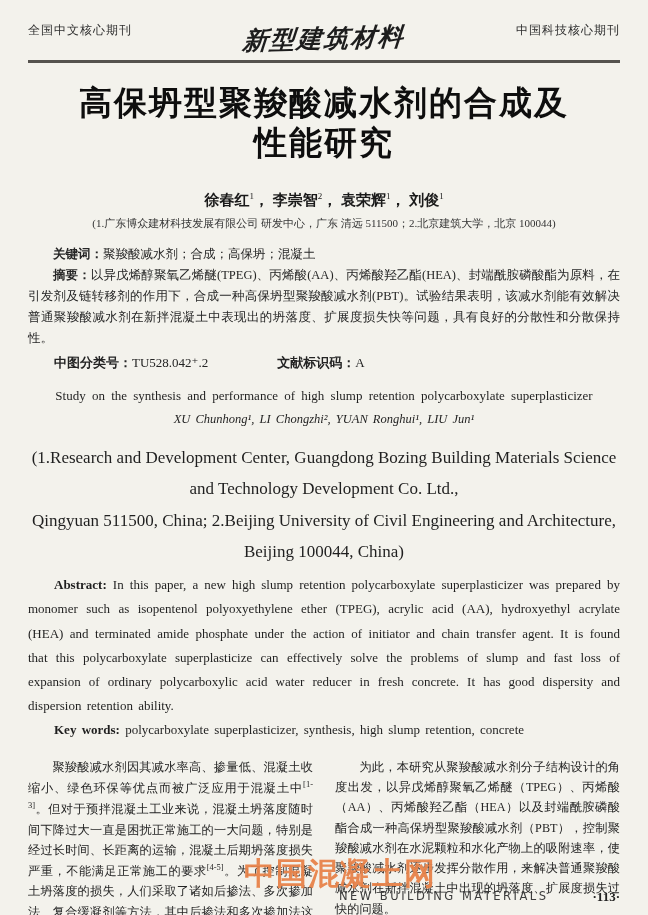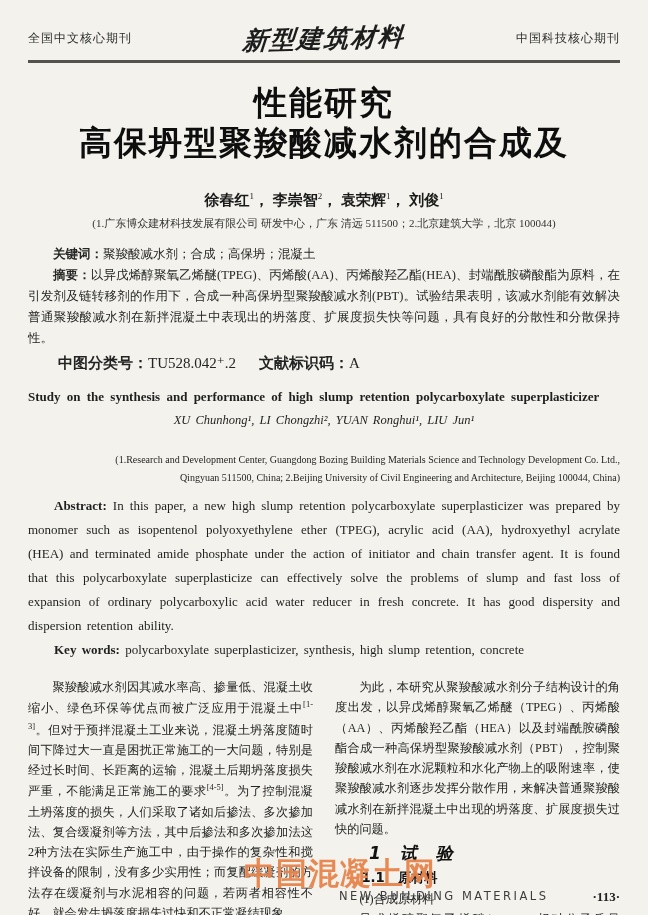--- a/index.html
+++ b/index.html
@@ -3,46 +3,46 @@
 <meta charset="utf-8">
 <style>
   html,body{margin:0;padding:0;}
   body{
     width:648px;height:915px;position:relative;overflow:hidden;
     background:#f3f2ec;color:#242424;
     font-family:"Liberation Serif","DejaVu Serif",serif;
   }
   .page{position:absolute;inset:0;padding:0 28px;box-sizing:border-box;}
   
-  .hdr{display:flex;justify-content:space-between;align-items:center;padding-top:22px;}
+  .hdr{display:flex;justify-content:space-between;align-items:flex-start;padding-top:22px;}
   .hdr-side{font-size:12px;letter-spacing:1px;color:#2e2e2e;}
   .brand{
     font-family:"DejaVu Serif",serif;font-size:25px;font-weight:bold;font-style:italic;
     transform:rotate(-1.5deg) skewX(-6deg);letter-spacing:2px;color:#1d1d1d;
   }
   .hdr-rule{border-bottom:3px solid #55534e;margin-top:5px;}
   
   .title{
     text-align:center;font-family:"DejaVu Sans",sans-serif;font-weight:900;
     font-size:33px;line-height:1.22;letter-spacing:2px;color:#0e0e0e;margin-top:20px;
   }
   .authors{text-align:center;font-size:15px;font-weight:bold;margin-top:27px;color:#1a1a1a;}
   .authors sup{font-size:9px;font-weight:normal;}
   .affil-cn{text-align:center;font-size:11px;margin-top:6px;color:#333;}
   
   .abs-block{margin-top:13px;font-size:12.5px;line-height:1.68;text-align:justify;color:#262626;}
   .abs-block p{margin:0;text-indent:2em;}
   .lbl{font-weight:bold;}
-  .meta-row{display:flex;gap:23px;font-size:15px;margin-top:5px;padding-left:2em;}
+  .meta-row{display:flex;gap:69px;font-size:13px;margin-top:5px;padding-left:2em;}
   .meta-row .item{white-space:nowrap;}
   
   .en{margin-top:15px;color:#1f1f1f;}
-  .en-title{text-align:left;font-weight:bold;font-size:13px;word-spacing:3px;line-height:1.4;}
+  .en-title{text-align:center;font-weight:normal;font-size:13px;word-spacing:3px;line-height:1.4;}
   .en-authors{text-align:center;font-style:italic;font-size:12.5px;margin-top:7px;word-spacing:2px;}
-  .en-affil{text-align:right;font-size:10px;margin-top:23px;line-height:1.85;}
+  .en-affil{text-align:center;font-size:17px;margin-top:15px;line-height:1.85;}
   .en-abs{font-size:13px;line-height:1.85;text-align:justify;word-spacing:2px;margin-top:6px;}
   .en-abs p{margin:0;text-indent:2em;}
   .en-kw{margin-top:2px;}
   
   .cols{display:flex;gap:22px;margin-top:15px;font-size:12.2px;line-height:1.66;text-align:justify;}
   .col{flex:1;min-width:0;}
   .col p{margin:0;text-indent:2em;}
   sup.ref{font-size:8.5px;}
   .sec1{font-family:"DejaVu Sans",sans-serif;font-weight:bold;font-size:17px;margin:12px 0 9px;letter-spacing:1px;text-indent:0;color:#111;font-style:italic;}
   .sec2{font-family:"DejaVu Sans",sans-serif;font-weight:bold;font-size:13.2px;margin:2px 0 3px;text-indent:0;color:#111;}
@@ -69,22 +69,22 @@
 <div class="page">
 
   <div class="hdr">
     <span class="hdr-side">全国中文核心期刊</span>
     <span class="brand">新型建筑材料</span>
     <span class="hdr-side">中国科技核心期刊</span>
   </div>
   <div class="hdr-rule"></div>
 
   <div class="title">
+    <div>高保坍型聚羧酸减水剂的合成及</div>
     <div>性能研究</div>
-    <div>高保坍型聚羧酸减水剂的合成及</div>
   </div>
 
   <div class="authors">
     <span><span>徐春红</span><sup>1</sup><span>，</span></span>
     <span><span>李崇智</span><sup>2</sup><span>，</span></span>
     <span><span>袁荣辉</span><sup>1</sup><span>，</span></span>
     <span><span>刘俊</span><sup>1</sup><span></span></span>
   </div>
   <div class="affil-cn">(1.广东博众建材科技发展有限公司 研发中心，广东 清远 511500；2.北京建筑大学，北京 100044)</div>
 

